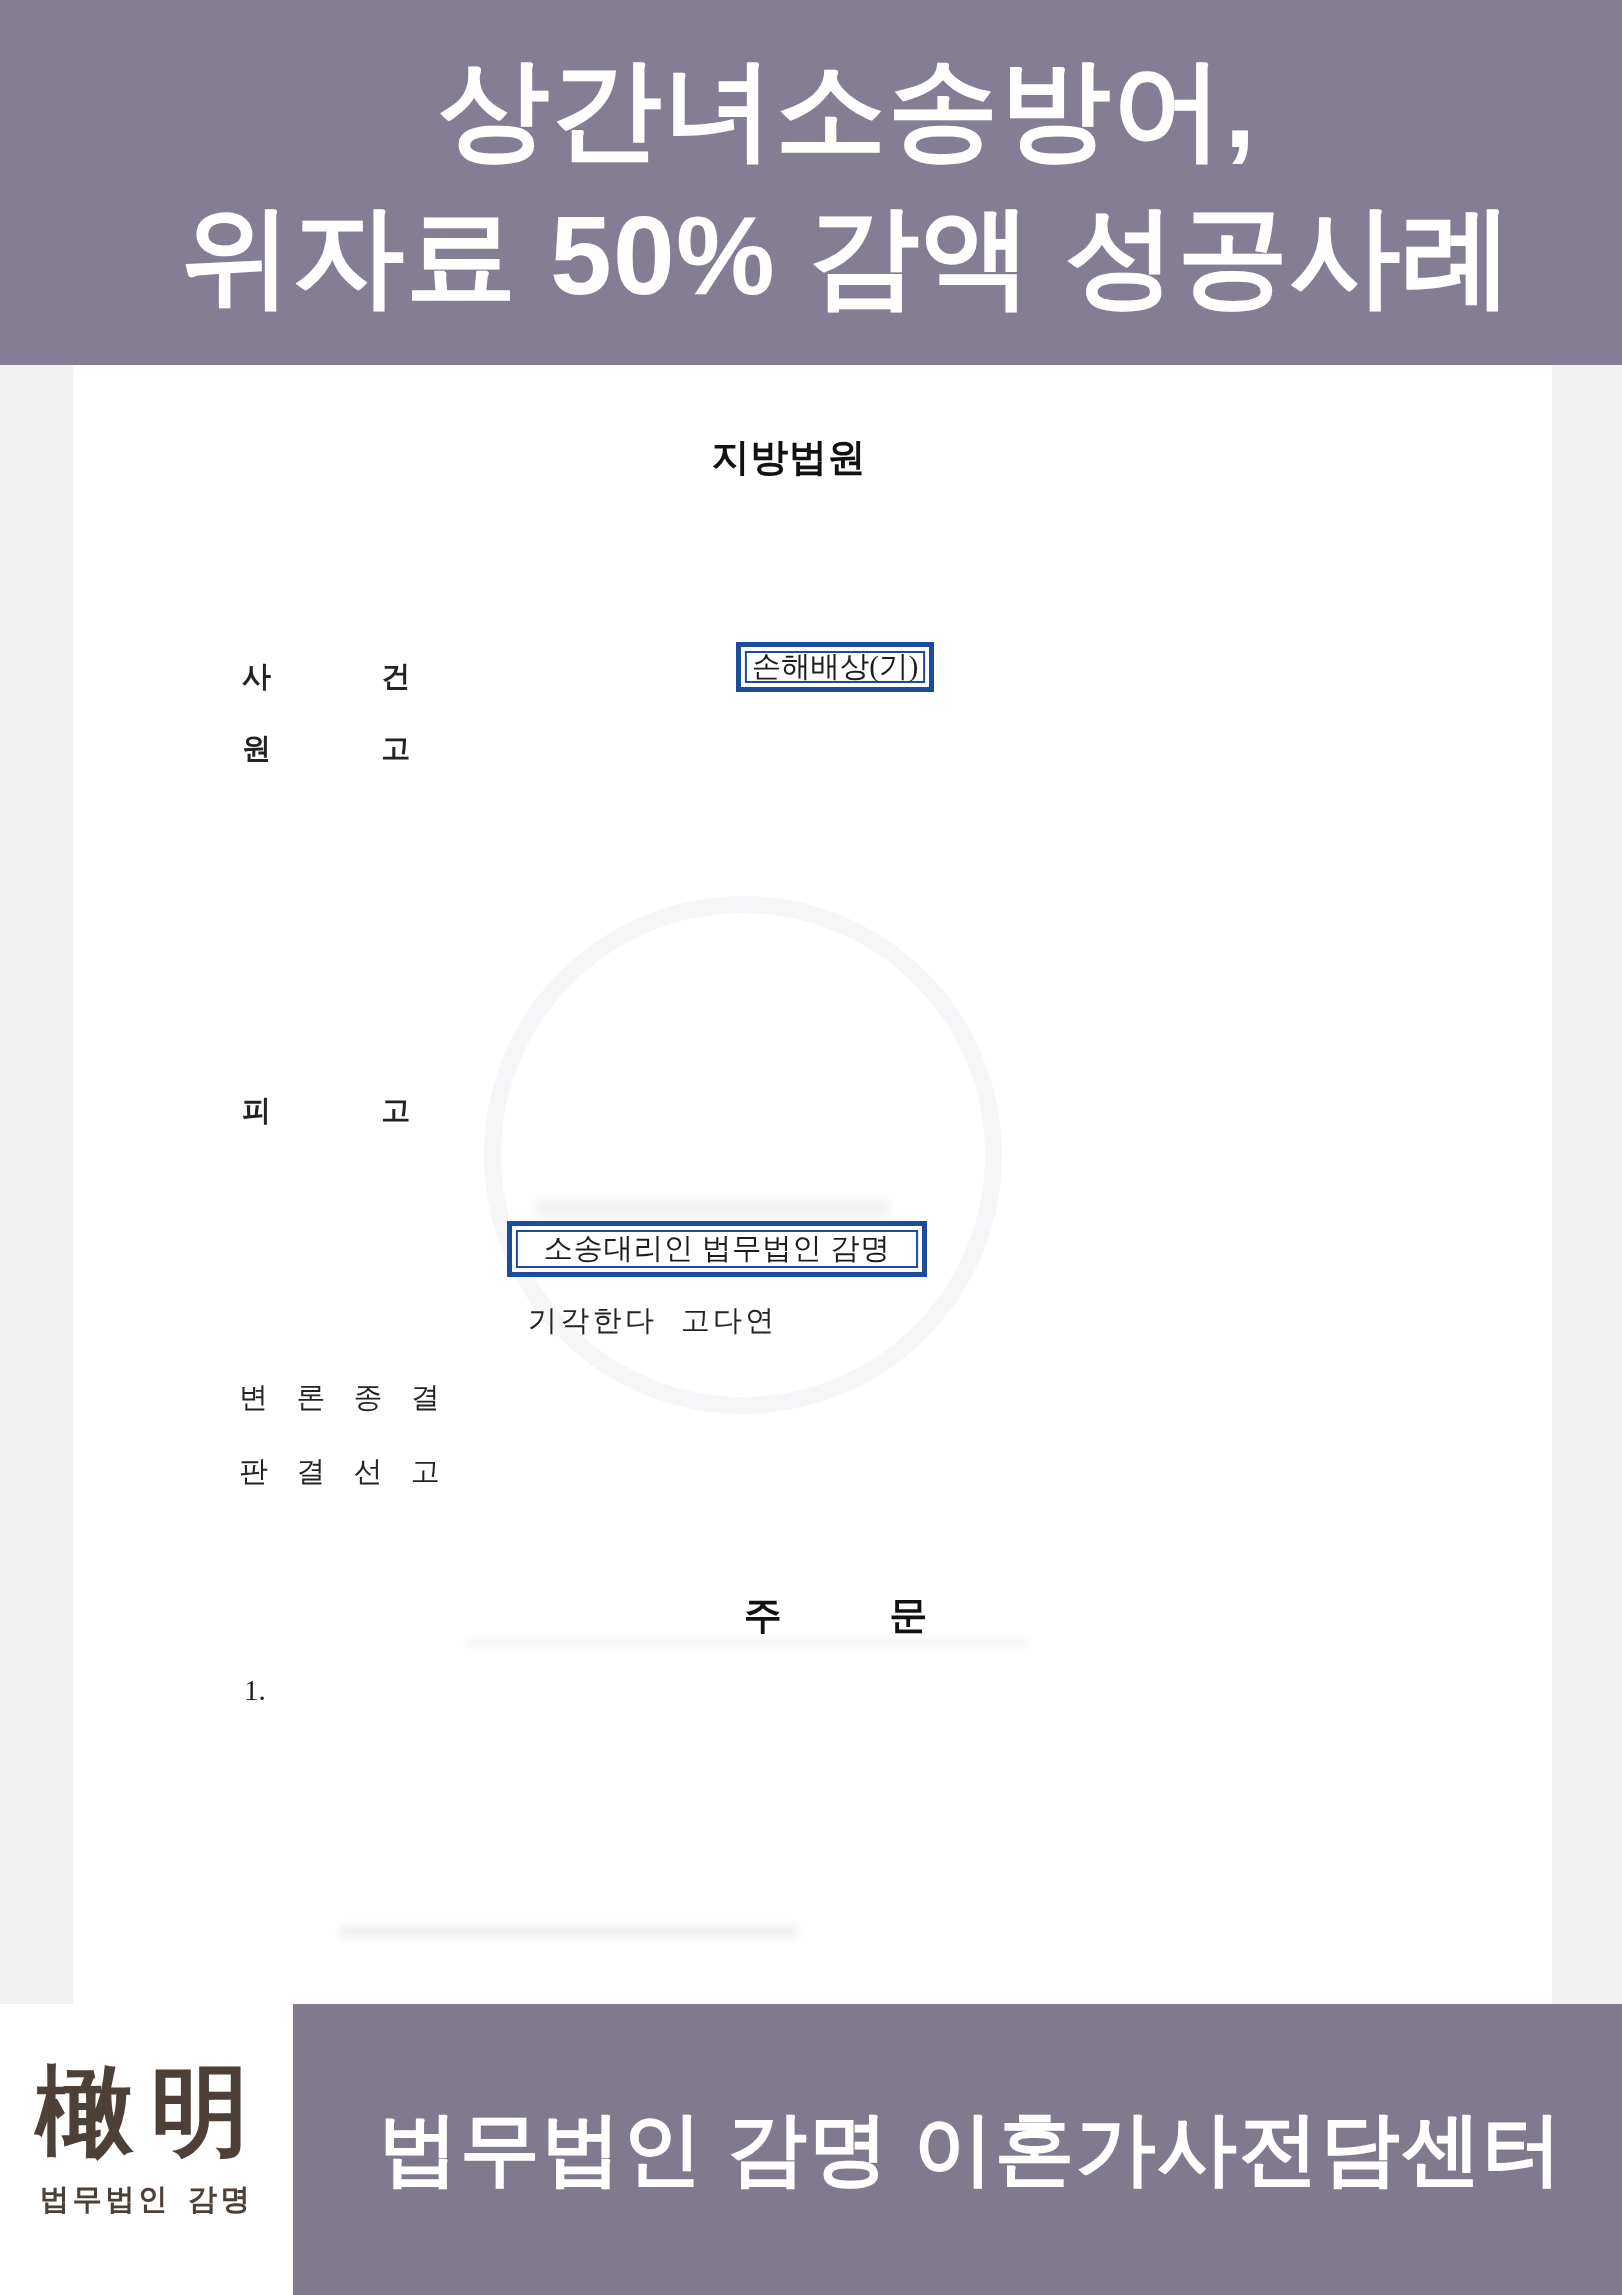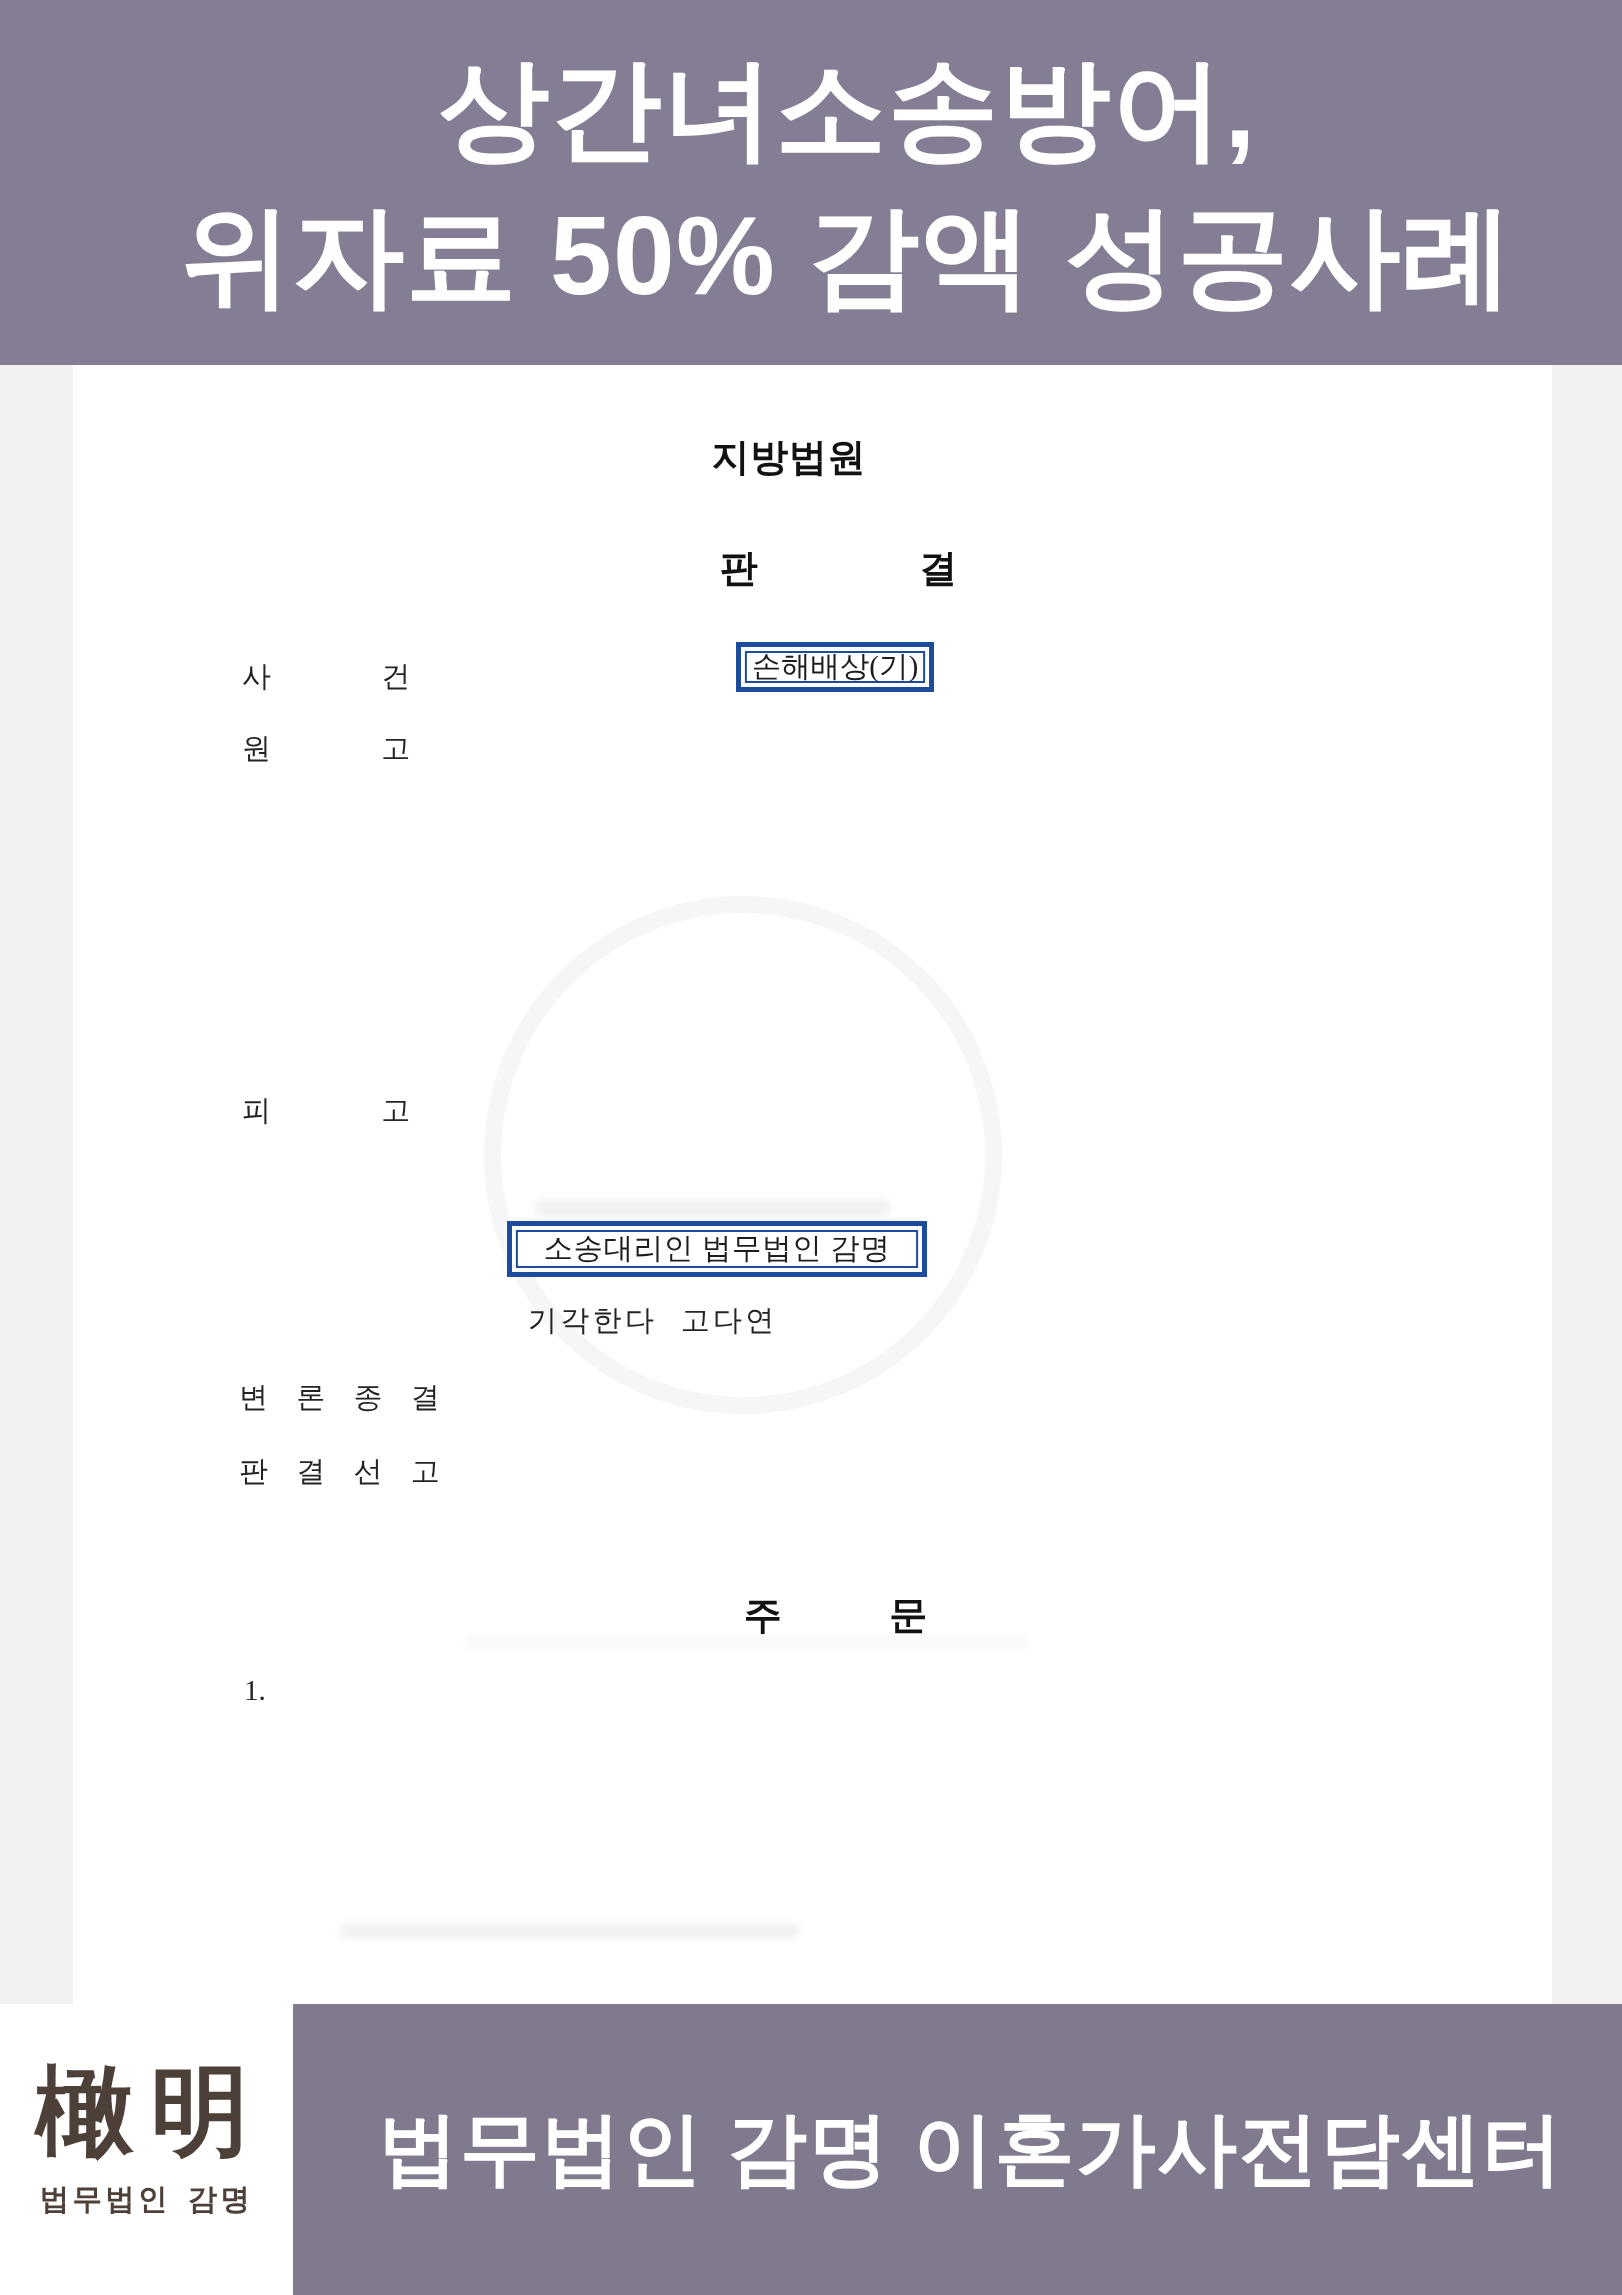--- a/index.html
+++ b/index.html
@@ -42,21 +42,21 @@
     font-size:38px;font-weight:700;letter-spacing:0.7px;color:#121212;
     transform:translateX(-23.6px);
   }
   .judgment-word{
     top:178px;left:0;width:100%;text-align:center;
     font-size:38px;font-weight:700;word-spacing:152px;color:#121212;
     transform:translateX(26px);
   }
 
   .doc-label{font-size:29px;color:#232323;}
-  .spread-wide{word-spacing:103px;}
+  .spread-wide{word-spacing:103px;font-weight:bold;}
   .spread-small{word-spacing:19.6px;letter-spacing:0.7px;}
 
   .case-label{left:169px;top:292px;}
   .plaintiff-label{left:169px;top:364px;}
   .defendant-label{left:169px;top:726px;}
 
   .blue-box{
     box-sizing:border-box;
     border:5.9px solid #1E4C9D;
     box-shadow:inset 0 0 0 3.9px #ffffff, inset 0 0 0 5.9px #1E4C9D;
@@ -132,21 +132,20 @@
 
   <main class="doc-page" style="background-color: rgb(255, 255, 255);">
 
     <div class="wm-ring"></div>
     <div class="ghost ghost-a"></div>
     <div class="ghost ghost-b"></div>
     <div class="ghost ghost-c"></div>
 
     <div class="abs court-name">지방법원</div>
 
-    <div class="abs judgment-word">판 결</div>
 
     <span class="abs doc-label spread-wide case-label">사 건</span>
     <div class="abs blue-box case-box" style="border-color: rgb(30, 76, 157);">
       <span>손해배상(기)</span>
     </div>
 
     <span class="abs doc-label spread-wide plaintiff-label">원 고</span>
 
     <span class="abs doc-label spread-wide defendant-label">피 고</span>
 

